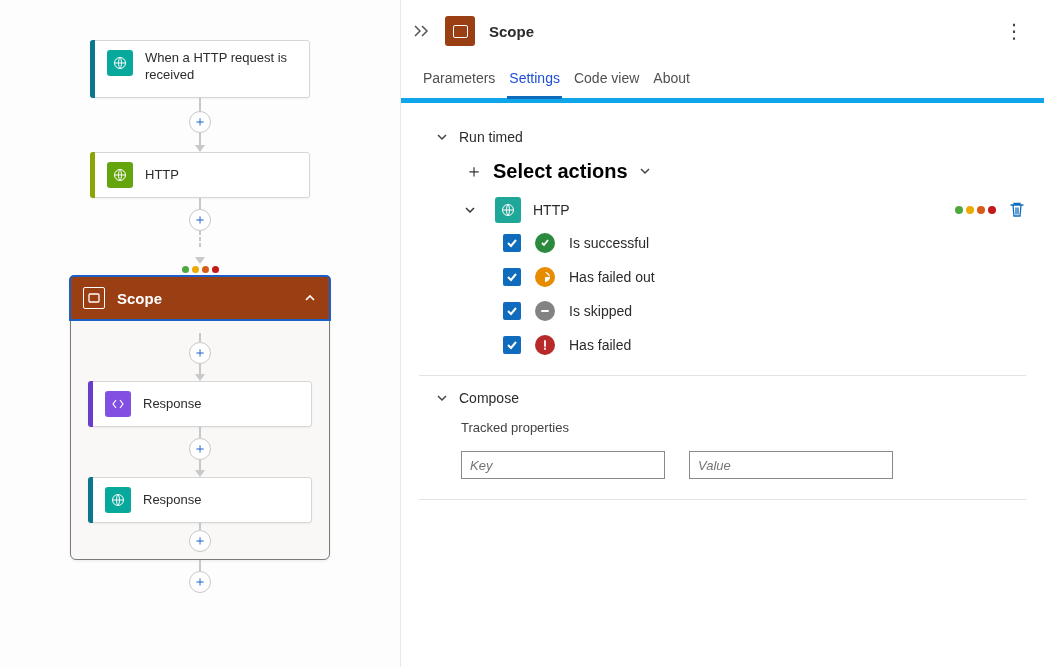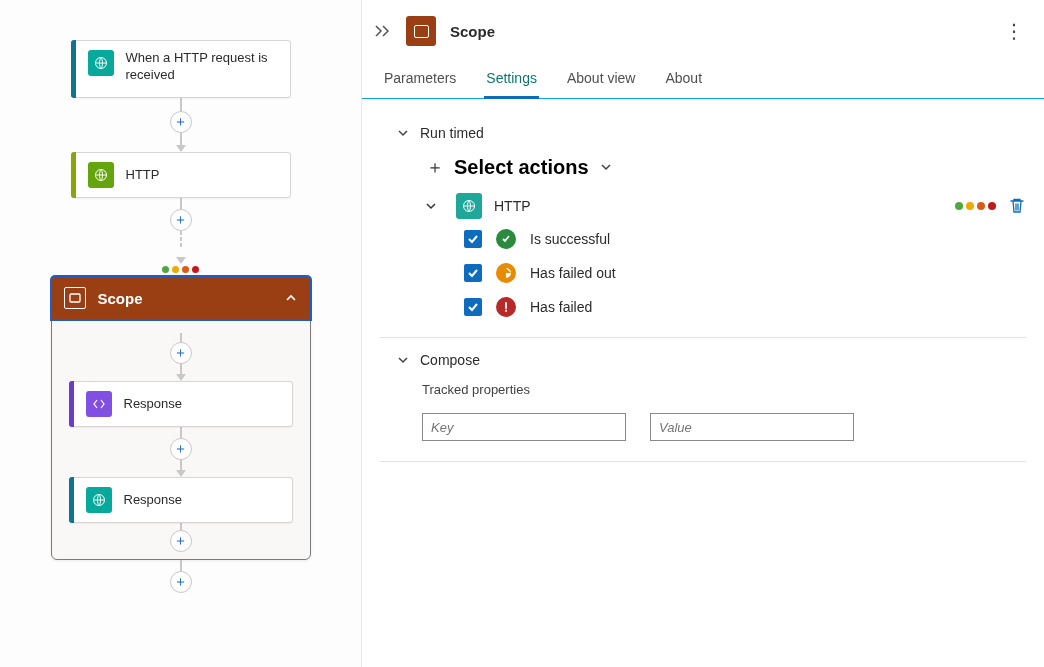--- a/index.html
+++ b/index.html
@@ -1,18 +1,18 @@
 <!DOCTYPE html>
 <html><head>
   <meta charset="utf-8">
   <style>
     *{margin:0;padding:0;box-sizing:border-box;font-family:'Segoe UI',Arial,sans-serif}
     body{background:#fff;width:1044px;height:667px;display:flex;overflow:hidden}
     
-    .canvas{width:362px;background:#fdfdfd;position:relative;padding-top:40px;border-right:1px solid #e8e8e8}
+    .canvas{width:401px;background:#fdfdfd;position:relative;padding-top:40px;border-right:1px solid #e8e8e8}
     .col{display:flex;flex-direction:column;align-items:center}
     .card{display:flex;align-items:center;background:#fff;border:1px solid #d6d6d6;border-radius:3px;width:220px;box-shadow:0 1px 2px rgba(0,0,0,.05);padding:9px 10px;position:relative}
     .card.tall{align-items:flex-start;height:58px}
     .card-bar{position:absolute;left:-1px;top:-1px;bottom:-1px;width:5px;border-radius:3px 0 0 3px}
     .bar-teal{background:#0b768c}
     .bar-olive{background:#8ba509}
     .card .ico{width:26px;height:26px;border-radius:3px;display:flex;align-items:center;justify-content:center;color:#fff;font-size:14px;margin-left:6px;margin-right:12px;flex-shrink:0}
     .ico-teal{background:#06a99c}
     .ico-purple{background:#8150e2}
     .card-label{font-size:13px;color:#2b2b2b;line-height:1.3}
@@ -32,23 +32,23 @@
     .scope-body{display:flex;flex-direction:column;align-items:center;padding:12px 18px 0}
     .scope-body .card{width:224px}
     
     .panel{flex:1;display:flex;flex-direction:column;padding:12px 0 0;overflow:auto}
     .phdr{display:flex;align-items:center;padding:4px 14px 20px 12px}
     .collapse{color:#555;margin-right:14px;cursor:pointer}
     .hdr-ico{width:30px;height:30px;background:#9a3f13;border-radius:3px;display:flex;align-items:center;justify-content:center;margin-right:14px}
     .hdr-ico .sq{width:15px;height:13px;border:1.3px solid #fff;border-radius:2px}
     .phdr-title{font-size:15px;font-weight:600;color:#2b2b2b;flex:1}
     .kebab{color:#444;font-size:20px;cursor:pointer;padding:0 6px}
-    .tabs{display:flex;gap:26px;padding:0 20px;border-bottom:1px solid #0ea5e9}
+    .tabs{display:flex;gap:10px;padding:0 20px;border-bottom:5px solid #0ea5e9}
     .tab{font-size:14px;color:#505050;padding:4px 2px 10px;cursor:pointer}
-    .tab.active{color:#0f766e;border-bottom:3px solid #0f6cbd;margin-bottom:-1px;font-weight:400}
+    .tab.active{color:#1d4ed8;border-bottom:3px solid #0f6cbd;margin-bottom:-1px;font-weight:400}
     .sections{padding:12px 18px}
     .section{padding:14px 0 20px;border-bottom:1px solid #e3e3e3}
     .sec-hdr{display:flex;align-items:center;gap:10px;color:#2b2b2b;font-size:14px;cursor:pointer;margin-bottom:14px;padding-left:16px}
     .sec-hdr svg{flex-shrink:0}
     .select-row{display:flex;align-items:center;gap:10px;padding-left:46px;margin-bottom:14px;cursor:pointer}
     .select-row .plus{font-size:18px;color:#333;font-weight:300}
     .select-row .txt{font-size:20px;font-weight:700}
     .action-row{display:flex;align-items:center;padding-left:44px;margin-bottom:10px}
     .action-row .chev{margin-right:18px;color:#333;cursor:pointer}
     .action-row .ic{width:26px;height:26px;background:#1fa89a;border-radius:3px;margin-right:12px;display:flex;align-items:center;justify-content:center;color:#fff;font-size:13px}
@@ -173,21 +173,21 @@
     <div class="hdr-ico">
         <div class="sq"></div>
       </div>
     <div class="phdr-title">Scope</div>
     <div class="kebab">⋮</div>
   </div>
 
   <div class="tabs">
     <div class="tab">Parameters</div>
     <div class="tab active">Settings</div>
-    <div class="tab">About view</div>
+    <div class="tab">Code view</div>
     <div class="tab">About</div>
   </div>
 
   <div class="sections">
 
     <div class="section">
       <div class="sec-hdr">
         <svg width="14" height="14" viewBox="0 0 14 14">
             <path d="M3 5l4 4 4-4" stroke="#444" stroke-width="1.5" fill="none"></path>
           </svg>
@@ -247,20 +247,33 @@
               </svg>
             </div>
           <span class="lbl">Has failed out</span>
         </div>
         <div class="status">
           <div class="chk">
               <svg width="12" height="12" viewBox="0 0 12 12">
                 <path d="M2 6l3 3 5-6" stroke-width="2" fill="none"></path>
               </svg>
             </div>
+          <div class="sico si-gr">
+              <svg width="12" height="4" viewBox="0 0 12 4">
+                <rect x="2" y="1" width="8" height="2" rx="1" fill="#fff"></rect>
+              </svg>
+            </div>
+          <span class="lbl">Is skipped</span>
+        </div>
+        <div class="status">
+          <div class="chk">
+              <svg width="12" height="12" viewBox="0 0 12 12">
+                <path d="M2 6l3 3 5-6" stroke-width="2" fill="none"></path>
+              </svg>
+            </div>
           <div class="sico si-r">
               <svg width="12" height="12" viewBox="0 0 12 12">
                 <path d="M6 2v5M6 9.5v.5" stroke="#fff" stroke-width="1.8" stroke-linecap="round"></path>
               </svg>
             </div>
           <span class="lbl">Has failed</span>
         </div>
       </div>
     </div>
 

